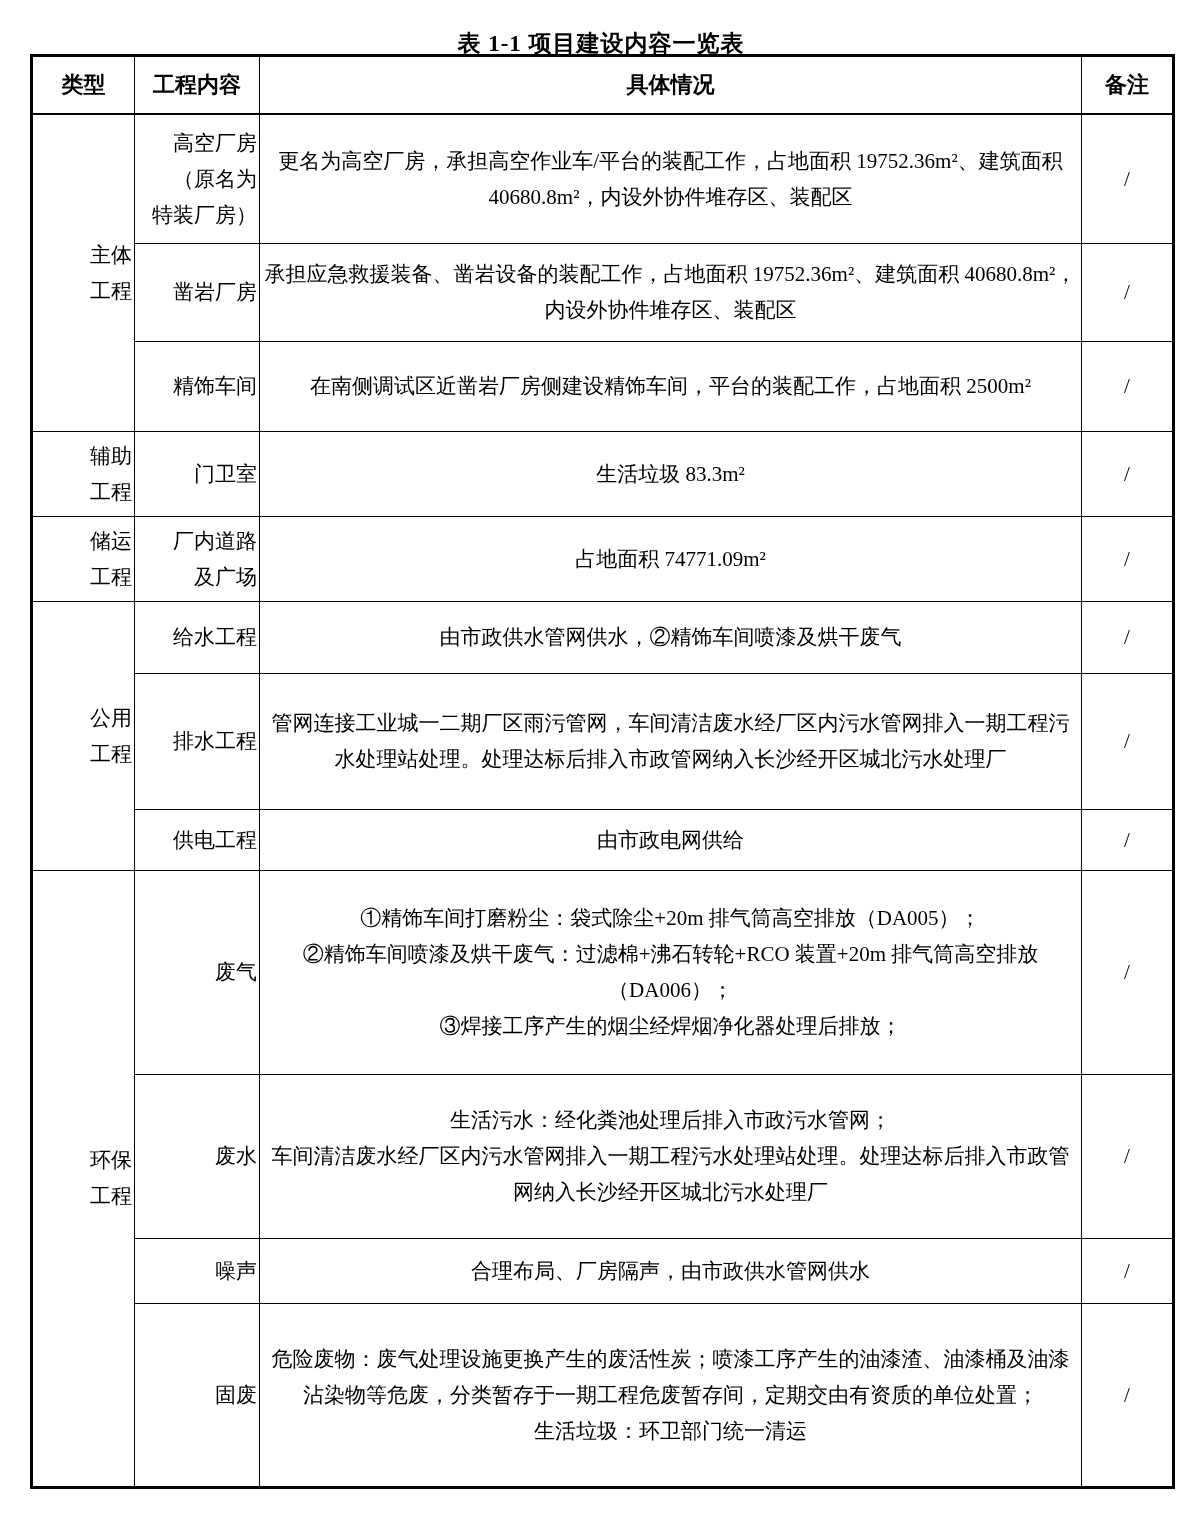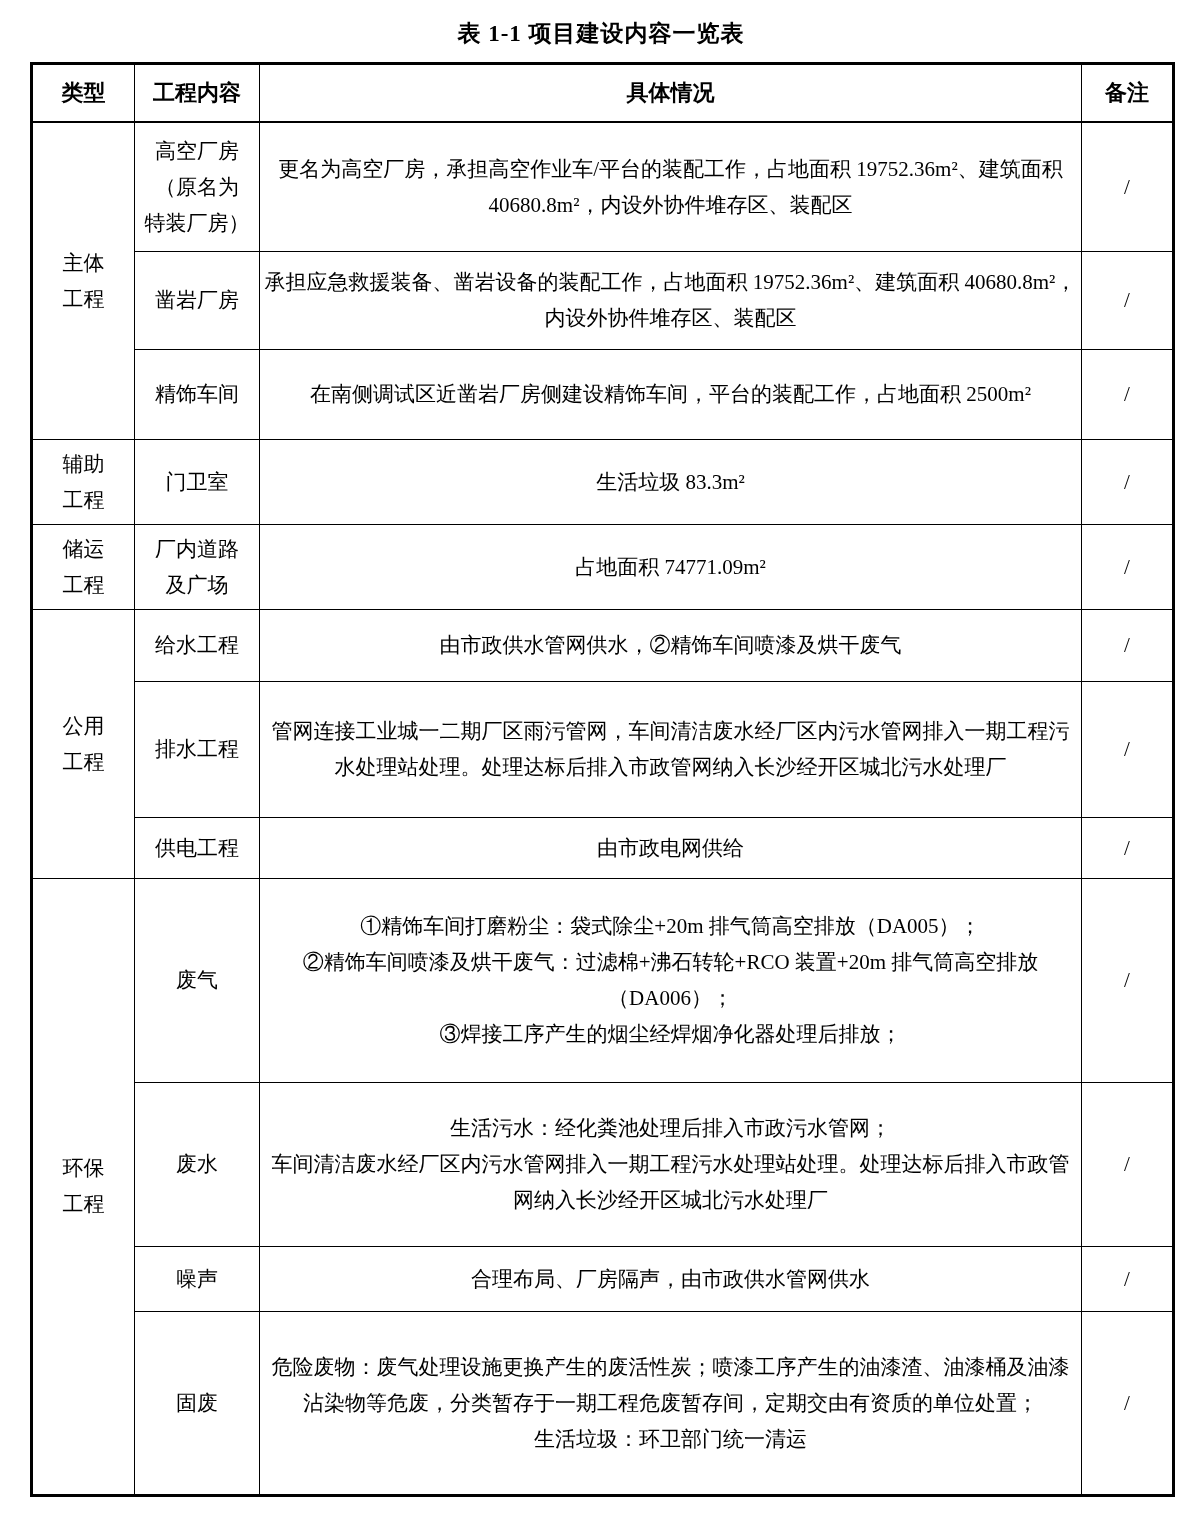--- a/index.html
+++ b/index.html
@@ -5,51 +5,51 @@
   html,body { margin:0; padding:0; background:#ffffff; }
   .page {
     position:relative;
     width:1202px; height:1517px;
     background:#ffffff;
     color:#000;
     font-family:"Liberation Serif","DejaVu Serif",serif;
     overflow:hidden;
   }
   .doc-title {
-    margin:6px;
+    margin:16px;
     padding-top:12px;
     text-align:center;
     font-size:23px;
     font-weight:bold;
     letter-spacing:1px;
   }
   table.main {
     position:absolute;
-    left:30px; top:62px;
+    left:30px; top:54px;
     width:1142px;
     border-collapse:collapse;
     table-layout:fixed;
     border:3px solid #000;
   }
   table.main th, table.main td {
     border:1px solid #000;
     vertical-align:middle;
     font-size:21px;
     line-height:36px;
     overflow:hidden;
   }
   table.main thead th {
     border-bottom:2px solid #000;
     height:54px;
     font-size:22px;
     font-weight:bold;
     text-align:center;
   }
   td.c-type, td.c-content {
-    text-align:center;
+    text-align:right;
     white-space:pre-line;
     padding:6px 2px;
   }
   td.c-detail {
     text-align:center;
     white-space:pre-line;
     padding:6px 4px;
   }
   td.c-remark { text-align:center; }
   

